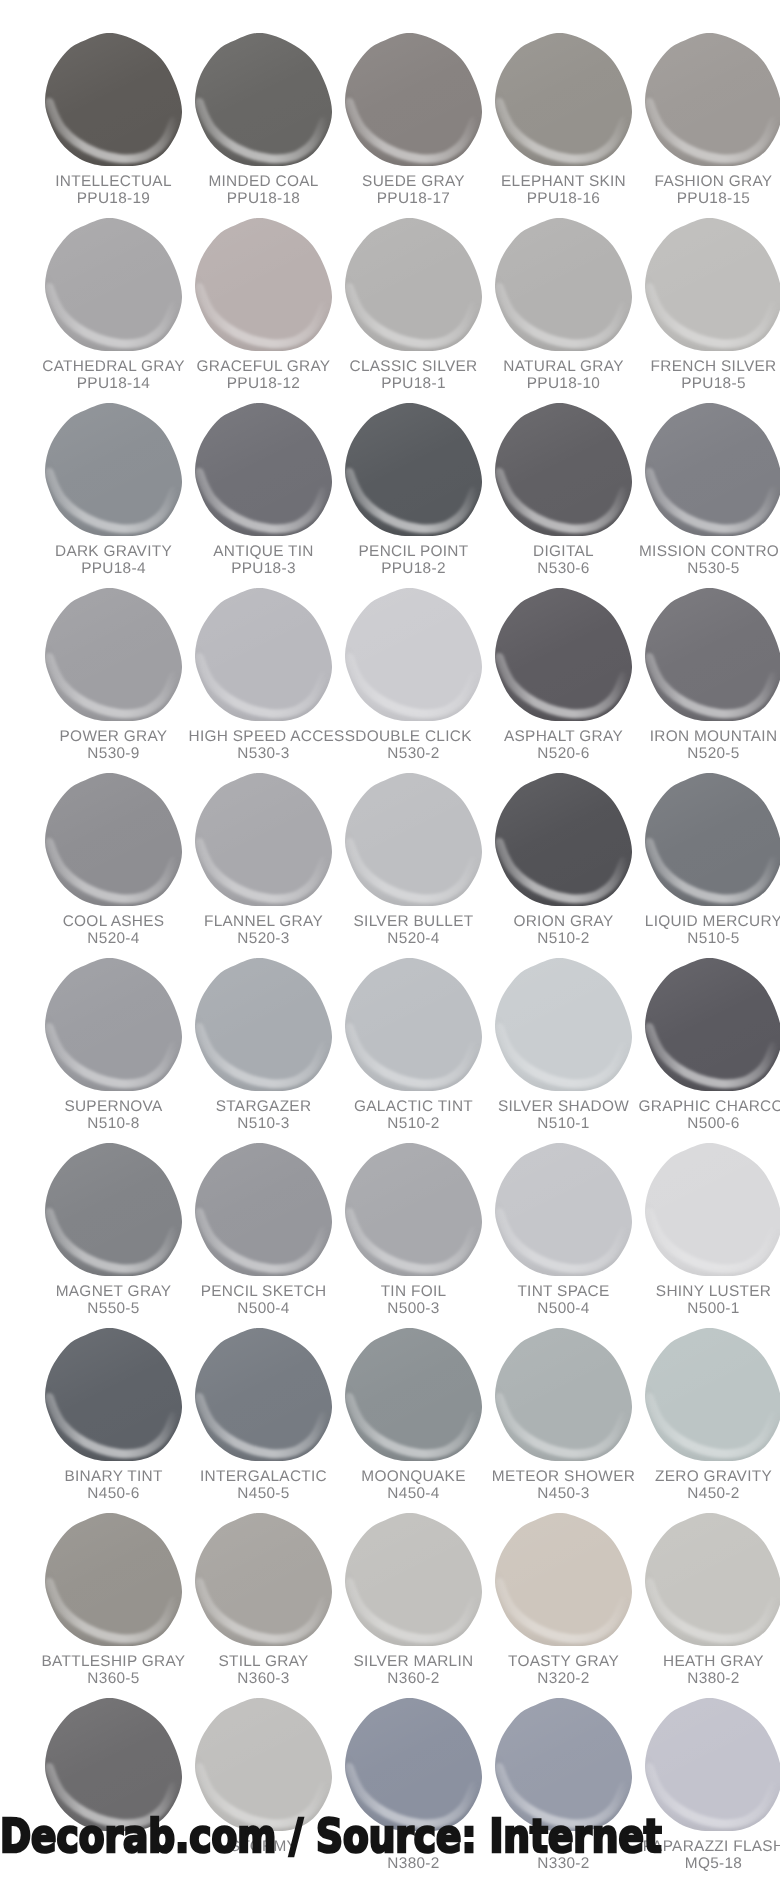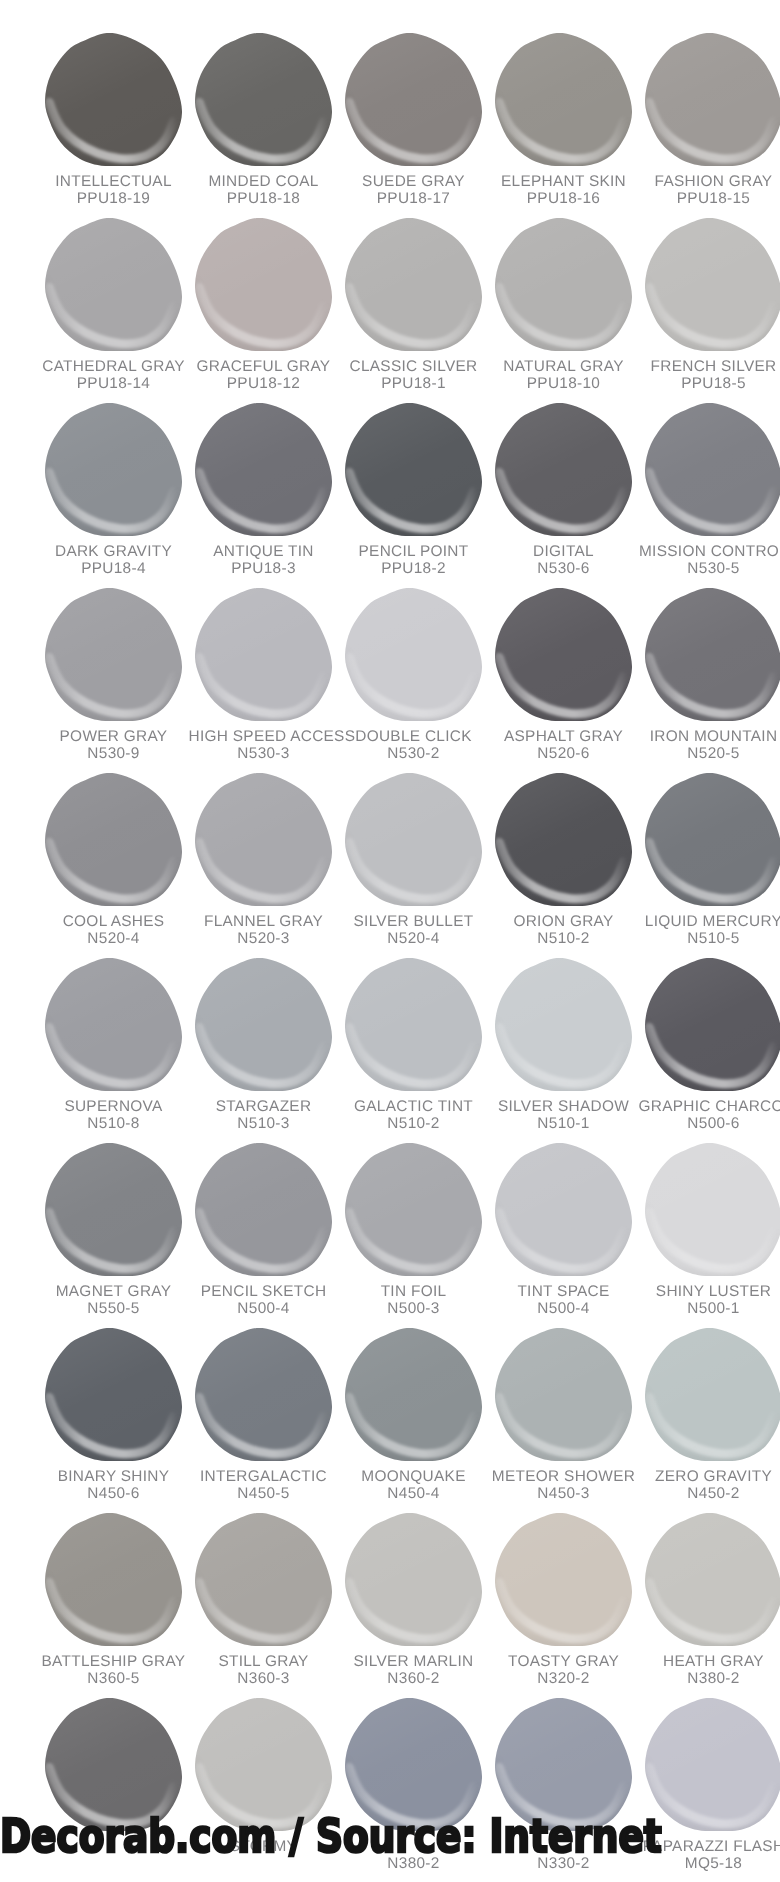--- a/index.html
+++ b/index.html
@@ -1618,21 +1618,21 @@
               </linearGradient>
             </defs>
             <g clip-path="url(#cp35)">
               <rect x="-2" y="-2" width="104" height="104" fill="#5e6268"></rect>
               <rect x="-2" y="-2" width="104" height="104" fill="url(#tl35)"></rect>
               <path d="M0.3,48C0.5,50.0 0.8,55.8 1.7,60.0C2.6,64.2 3.7,69.0 5.5,73.0C7.3,77.0 9.6,80.7 12.5,84.0C15.4,87.3 18.8,90.5 23.0,93.0C27.2,95.5 32.7,97.8 38.0,99.0C43.3,100.2 49.3,100.7 55.0,100.5C60.7,100.3 67.0,99.6 72.0,98.0C77.0,96.4 81.4,94.0 85.0,91.0C88.6,88.0 91.2,83.8 93.5,80.0C95.8,76.2 97.7,70.0 98.5,68.0" fill="none" stroke="url(#sg35)" stroke-width="5" stroke-linecap="round" filter="url(#b235)"></path>
               <path d="M3.0,52.0C3.7,53.8 5.4,59.2 7.0,62.6C8.6,66.0 10.0,69.3 12.7,72.5C15.3,75.7 18.6,79.0 22.9,82.0C27.1,85.0 32.9,88.2 38.2,90.3C43.5,92.4 49.3,93.9 54.8,94.4C60.3,94.9 66.6,94.5 71.3,93.1C76.0,91.7 79.8,88.7 82.8,86.2C85.8,83.7 87.3,81.3 89.2,77.9C91.1,74.5 93.2,68.0 94.0,66.0" fill="none" stroke="url(#hg35)" stroke-width="6.6" stroke-linecap="round" filter="url(#b135)"></path>
             </g>
           </svg>
         </div>
-    <div class="label l1">BINARY SHINY</div>
+    <div class="label l1">BINARY TINT</div>
     <div class="label l2">N450-6</div>
   </div>
       <div class="cell" style="left: 165.5px;">
     <div class="blobwrap">
           <svg class="blob" viewBox="0 0 100 100" preserveAspectRatio="none" xmlns="http://www.w3.org/2000/svg" aria-hidden="true">
             <defs>
               <clipPath id="cp36">
                 <path d="M49.3,0.0C57.3,0.9 69.0,6.5 76.0,11.4C83.0,16.3 87.3,21.5 91.3,29.6C95.3,37.7 100.2,50.6 100.0,60.0C99.8,69.4 94.7,79.8 90.0,86.2C85.3,92.6 79.7,96.2 72.0,98.5C64.3,100.8 51.8,100.7 44.0,100.0C36.2,99.3 30.8,97.5 25.3,94.5C19.9,91.5 15.0,86.8 11.3,82.1C7.6,77.4 5.2,71.5 3.3,66.2C1.4,60.9 -0.2,56.1 0.0,50.3C0.2,44.4 1.6,37.2 4.3,31.1C7.0,25.0 12.1,18.0 16.0,13.8C19.9,9.6 22.4,8.3 28.0,6.0C33.5,3.7 41.3,-0.9 49.3,0.0Z"></path>
               </clipPath>
               <filter id="b136" x="-30%" y="-30%" width="160%" height="160%">

